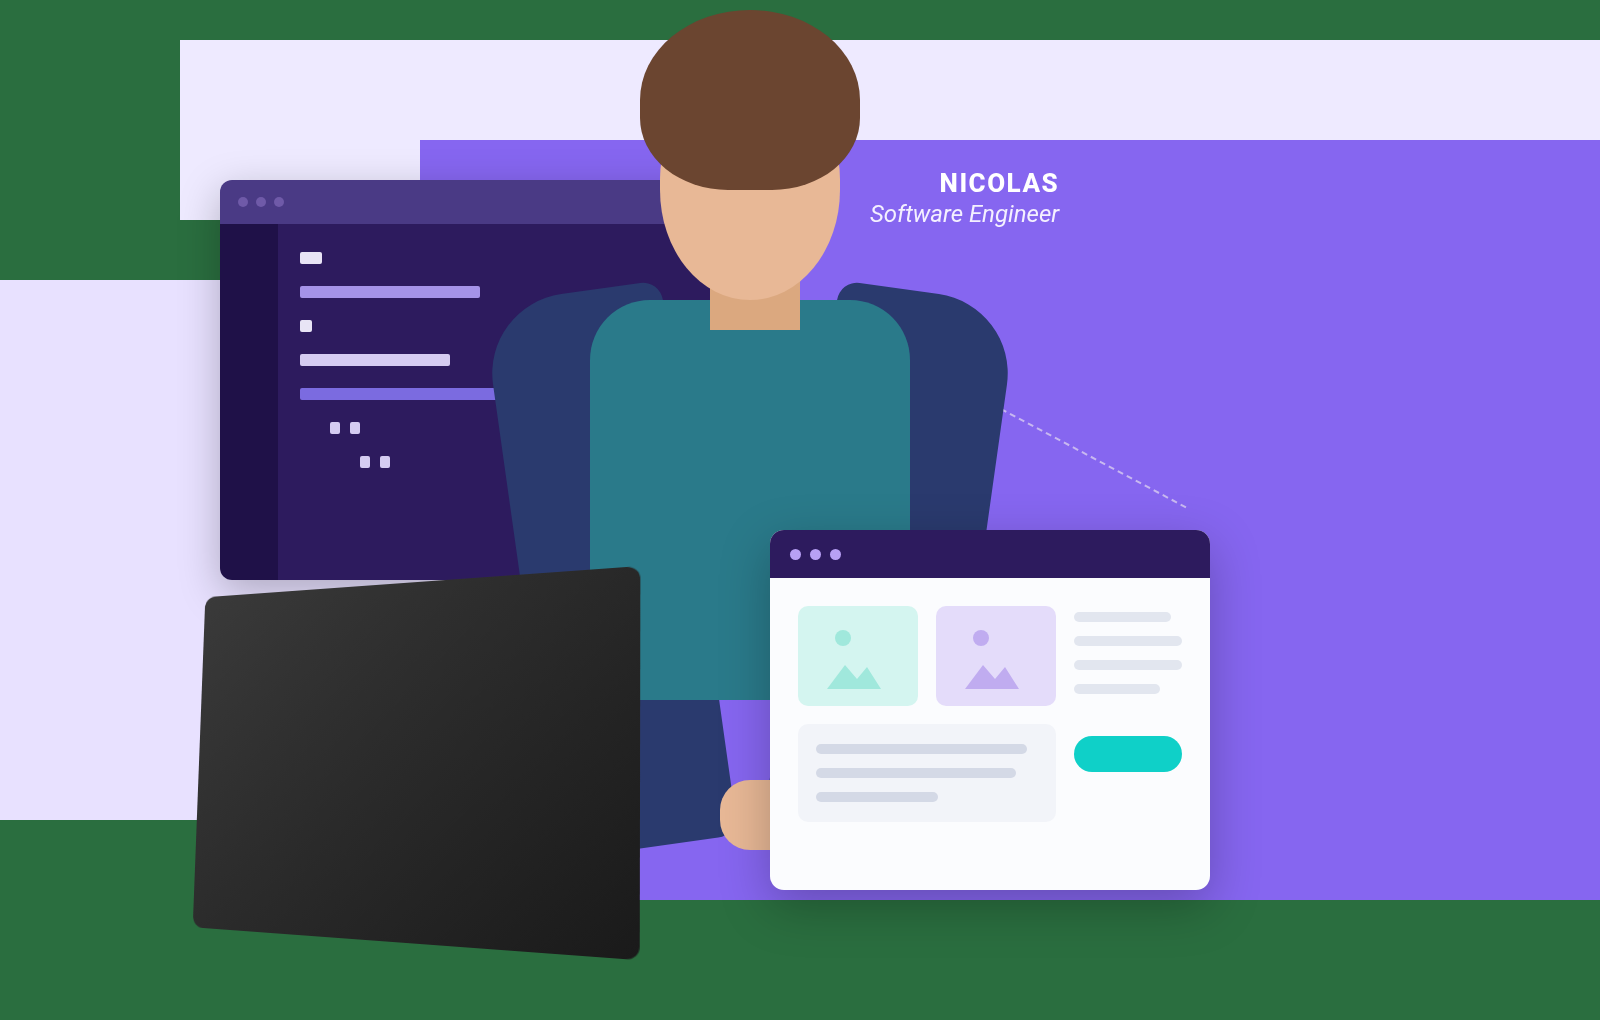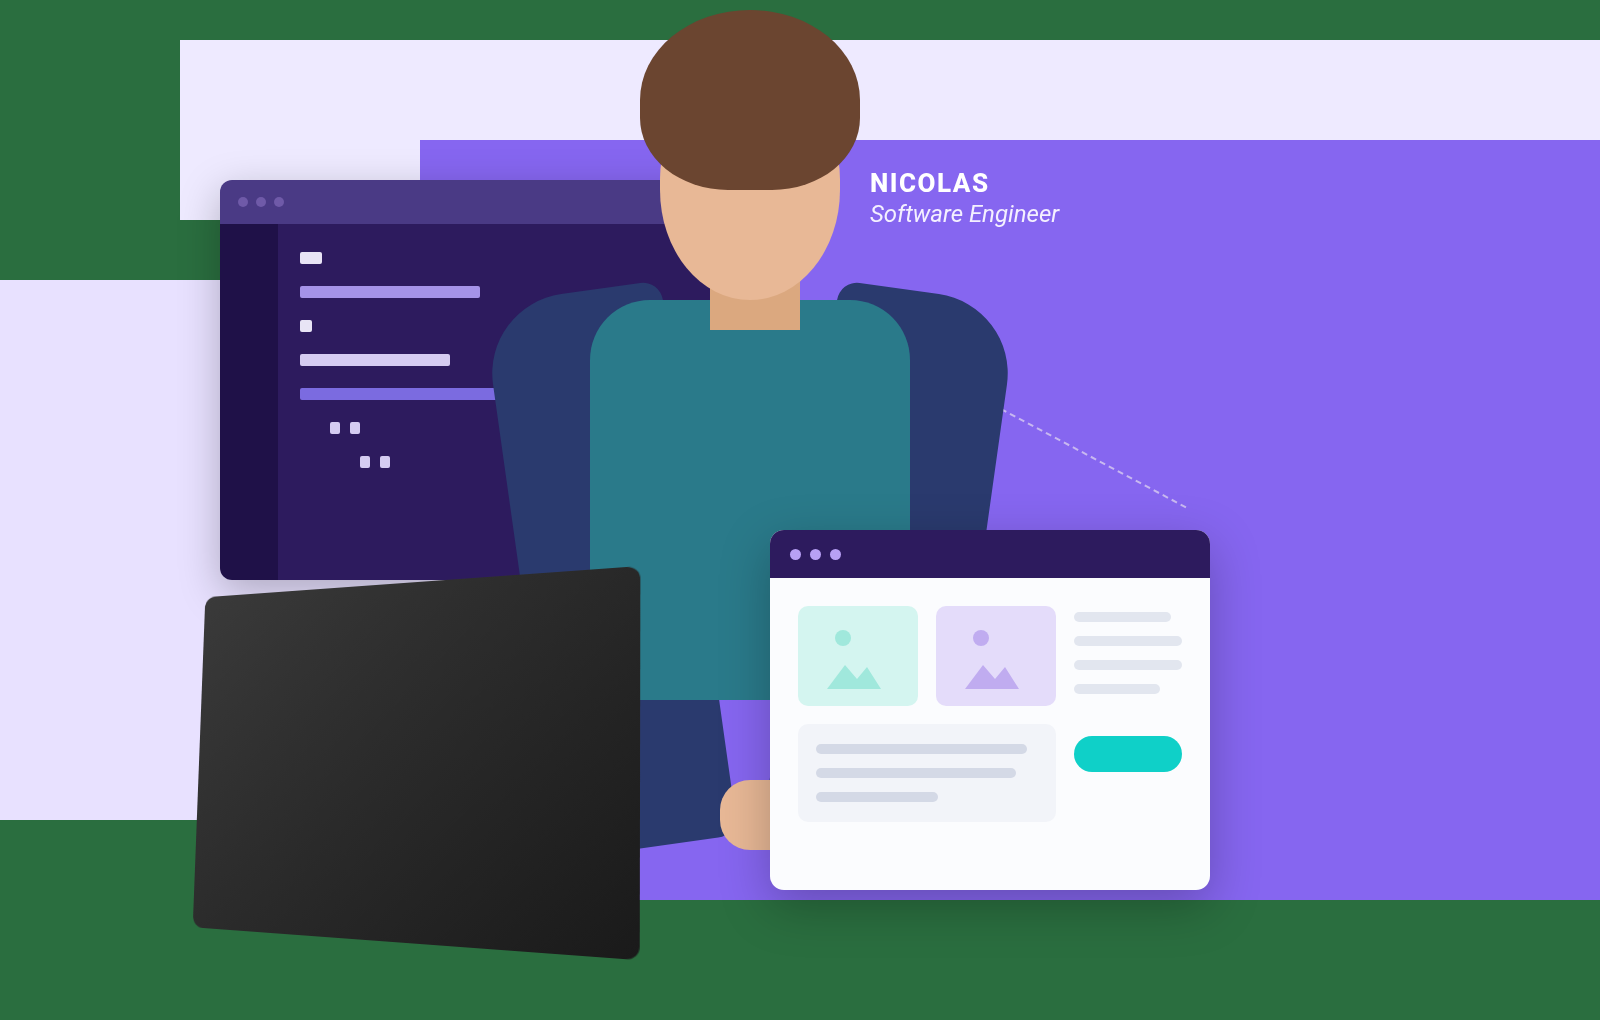--- a/index.html
+++ b/index.html
@@ -300,20 +300,21 @@
     background: #0fd0c8;
     border-radius: 18px;
   }
   
   
   .person-label {
     position: absolute;
     top: 168px;
     left: 870px;
     color: #fff;
+    text-align: right;
   }
   .person-name {
     font-weight: 800;
     font-size: 26px;
     letter-spacing: 1.5px;
     text-transform: uppercase;
   }
   .person-role {
     font-style: italic;
     font-size: 24px;

